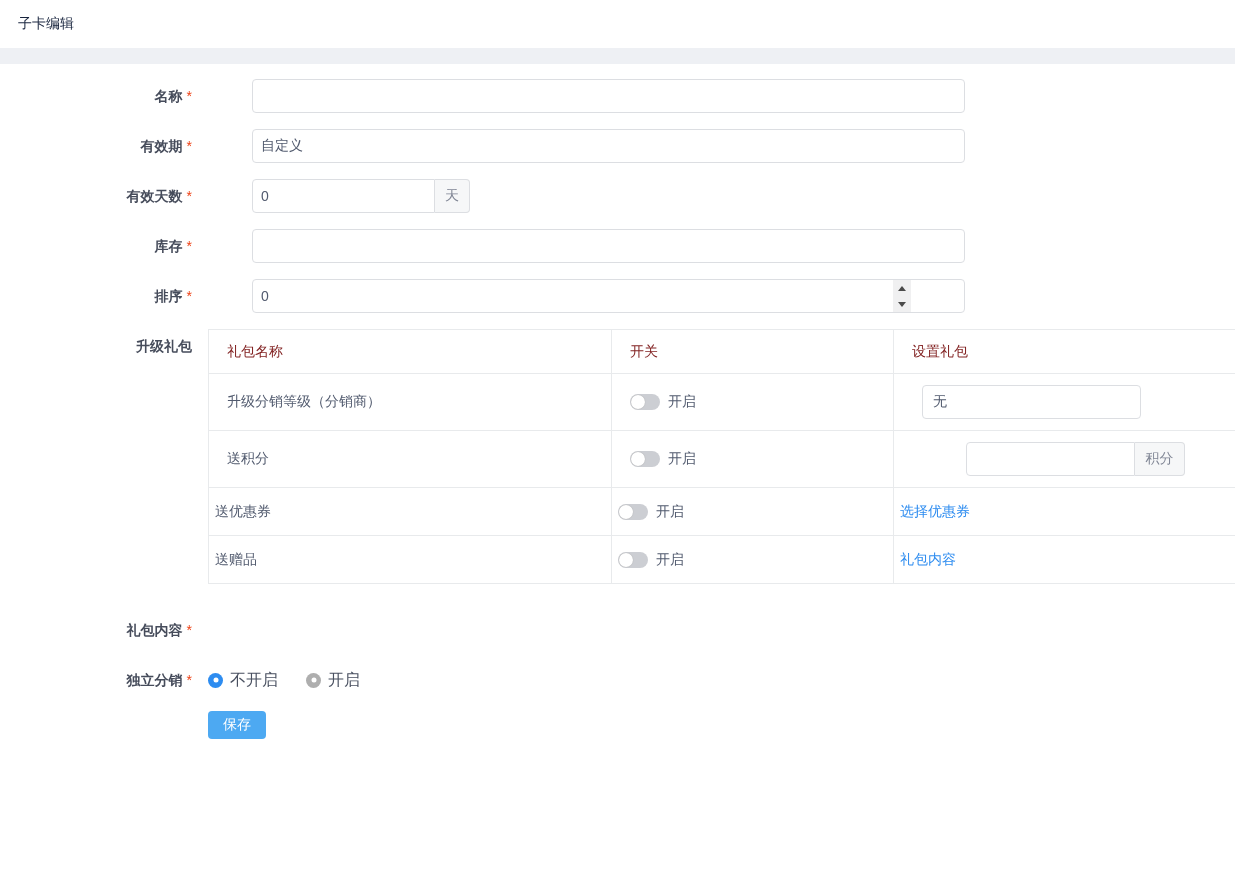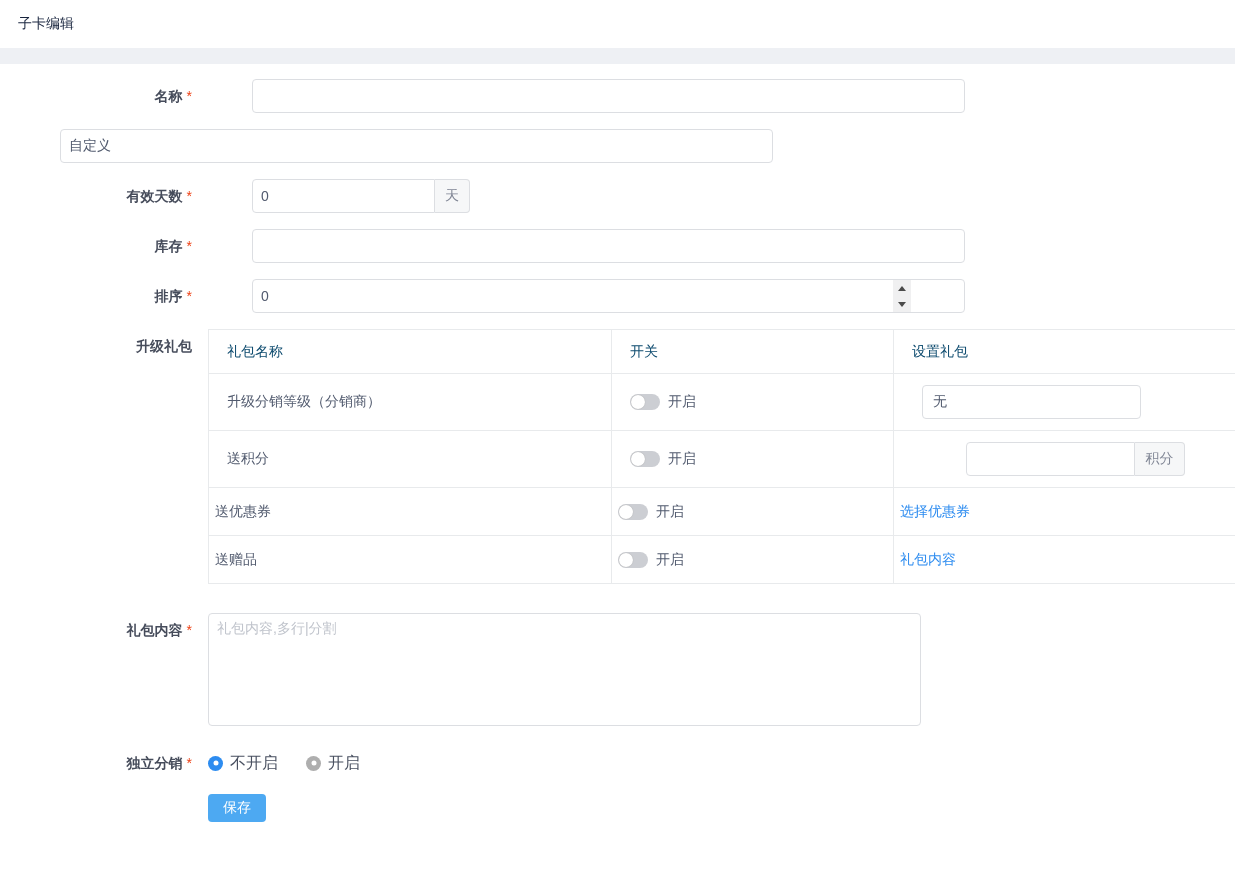--- a/index.html
+++ b/index.html
@@ -41,21 +41,21 @@
   .tri-up { width:0; height:0; border-left:4px solid transparent;
     border-right:4px solid transparent; border-bottom:5px solid #4a4a4a; }
   .tri-down { width:0; height:0; border-left:4px solid transparent;
     border-right:4px solid transparent; border-top:5px solid #4a4a4a; }
 
   .pkg-table { border-collapse:collapse; width:100%; table-layout:fixed;
     font-size:14px; border-top:1px solid #e8eaec; border-left:1px solid #e8eaec; }
   .pkg-table th, .pkg-table td { border-bottom:1px solid #e8eaec; text-align:left;
     font-weight:normal; padding:0 18px; overflow:hidden; }
   .pkg-table th + th, .pkg-table td + td { border-left:1px solid #e8eaec; }
-  .pkg-table th { height:44px; color:#0c4a6e; }
+  .pkg-table th { height:44px; color:#7f1d1d; }
   .row-tall td { height:57px; }
   .row-short td { height:48px;padding-left:6px; }
   .cell-name { color:#515a6e; }
 
   .switch { display:inline-block; width:30px; height:16px; border-radius:9px;
     background:#ccced3; position:relative; vertical-align:middle; cursor:pointer; }
   .switch::after { content:''; position:absolute; left:1px; top:1px; width:14px;
     height:14px; border-radius:50%; background:#fff; box-shadow:0 0 1px #9a9a9a; }
   .switch-label { margin-left:8px; vertical-align:middle; color:#515a6e; }
 
@@ -96,20 +96,21 @@
 
   <div class="form-item">
     <div class="form-label"><span>名称</span><span class="req">*</span></div>
     <div class="form-control">
       <input class="ivu-input" value="" style="">
     </div>
   </div>
 
 
   <div class="form-item">
+    <div class="form-label"><span>有效期</span><span class="req">*</span></div>
     <div class="form-control">
       <input class="ivu-input" value="自定义" style="">
     </div>
   </div>
 
   <div class="form-item">
     <div class="form-label"><span>有效天数</span><span class="req">*</span></div>
     <div class="form-control">
       <div class="input-group">
         <input class="ivu-input days-input" value="0" style="">
@@ -200,23 +201,20 @@
               <span class="link">礼包内容</span>
             </td>
           </tr>
         </tbody>
       </table>
     </div>
   </div>
 
   <div class="form-item">
     <div class="form-label"><span>礼包内容</span><span class="req">*</span></div>
-    <div class="form-control">
-      <textarea class="ivu-input" placeholder="礼包内容,多行|分割" style=""></textarea>
-    </div>
   </div>
 
   <div class="form-item" style="margin-bottom:0;">
     <div class="form-label"><span>独立分销</span><span class="req">*</span></div>
     <div class="form-control">
       <div class="radio-row">
         <span class="radio-item">
           <span class="radio-circle checked"></span>
           <span class="radio-label">不开启</span>
         </span>

